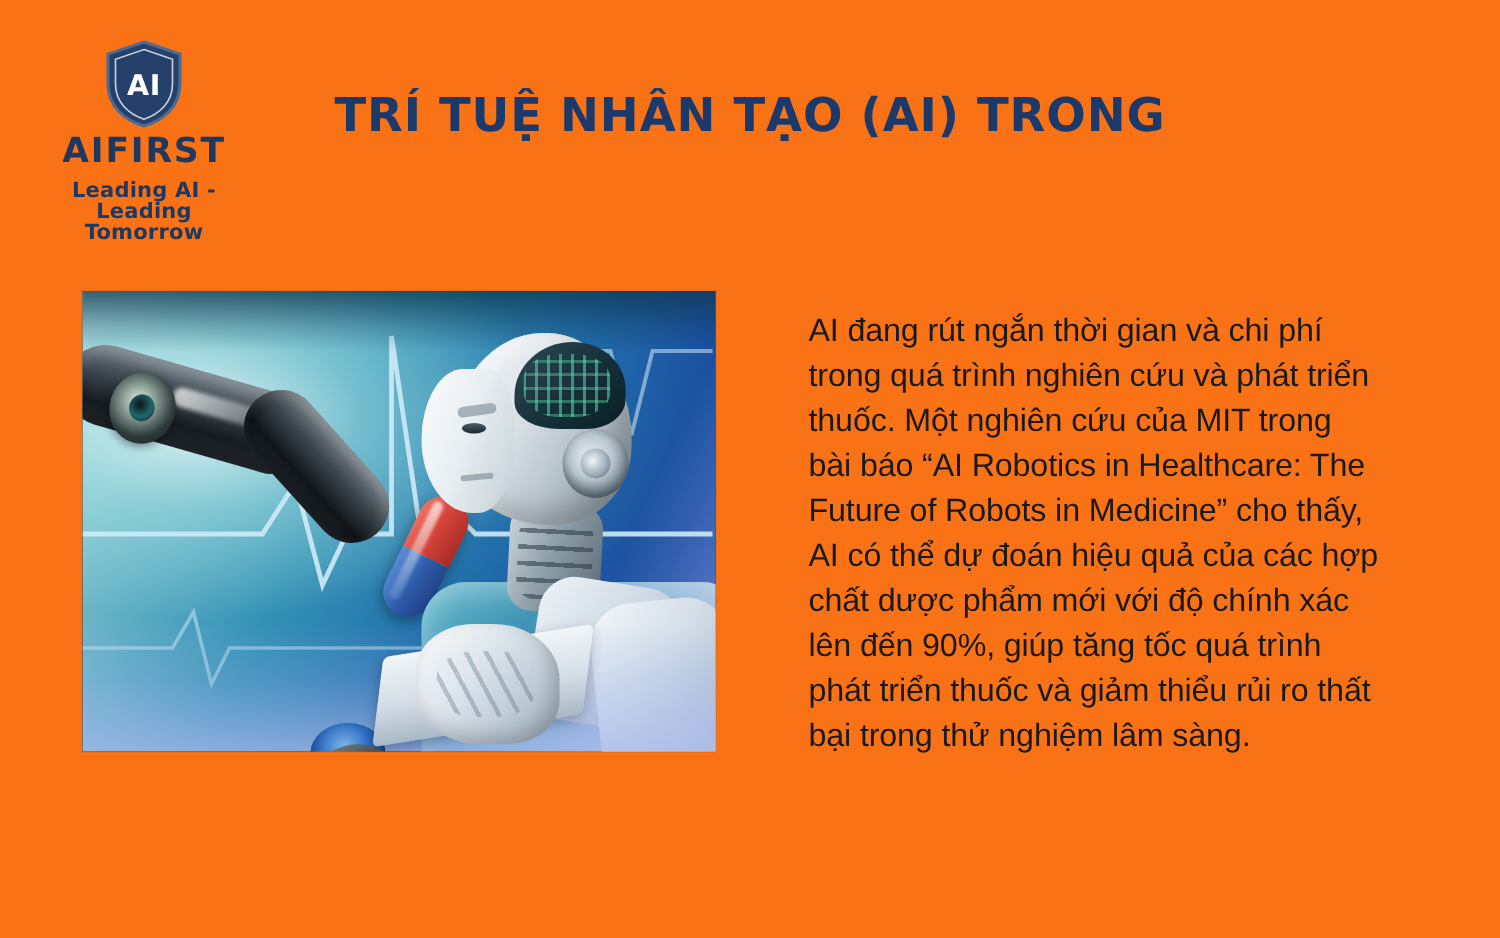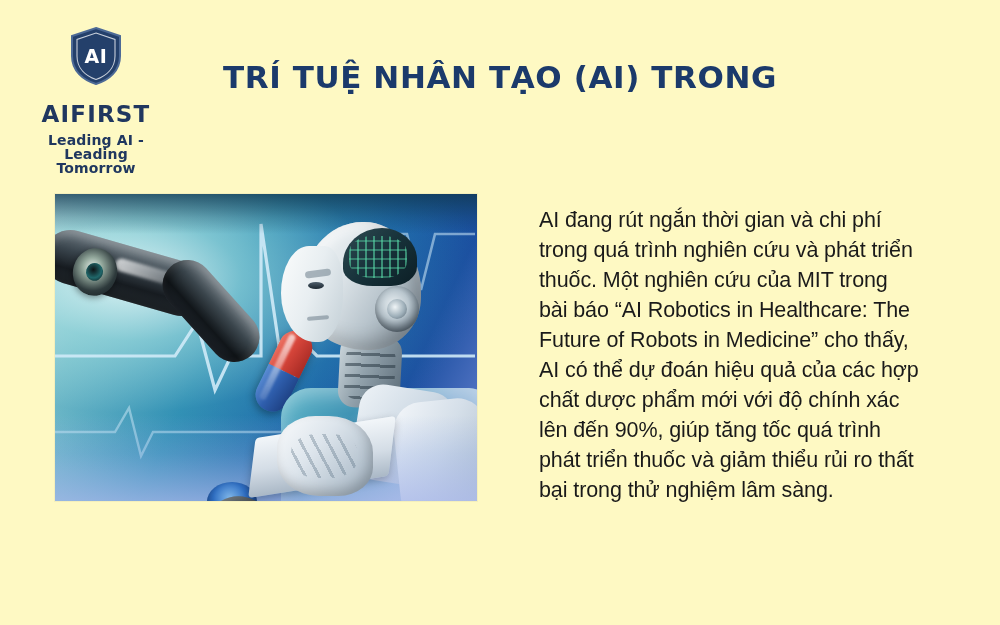--- a/index.html
+++ b/index.html
@@ -11,21 +11,21 @@
     height: 625px;
     background: #f4f1ea;
     font-family: "Liberation Sans", sans-serif;
     overflow: hidden;
     position: relative;
   }
 
   .slide {
     position: absolute;
     inset: 0;
-    background: #fef9c3;
+    background: #f97316;
   }
 
   
   .logo-block {
     position: absolute;
     left: 26px;
     top: 26px;
     width: 140px;
     text-align: center;
     user-select: none;
@@ -36,21 +36,21 @@
     margin: 0 auto 2px auto;
     display: block;
   }
   .logo-wordmark {
     font-family: "DejaVu Sans", sans-serif;
     font-size: 23px;
     font-weight: 700;
     letter-spacing: 1.2px;
     color: #20375f;
     line-height: 1;
-    margin-top: 17px;
+    margin-top: 4px;
   }
   .logo-tagline {
     font-family: "DejaVu Sans", sans-serif;
     font-size: 14px;
     font-weight: 700;
     letter-spacing: 0.15px;
     color: #20375f;
     margin-top: 7px;
     line-height: 1;
   }

